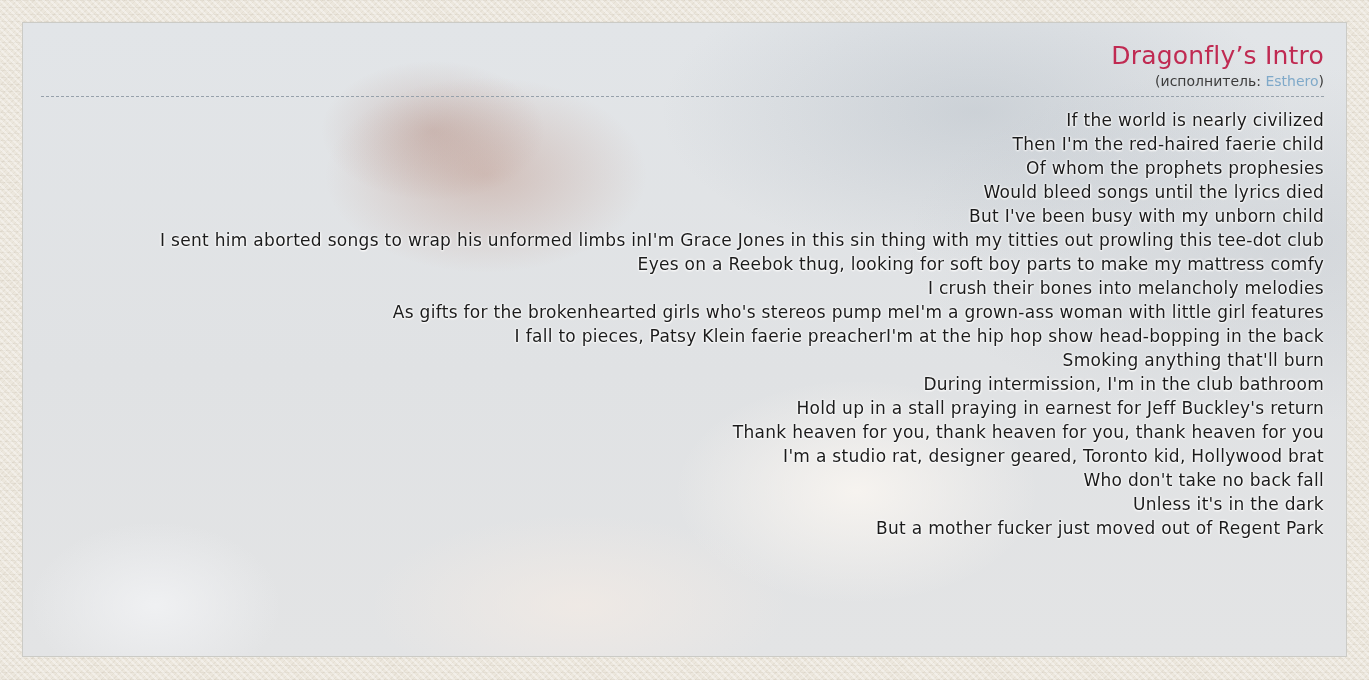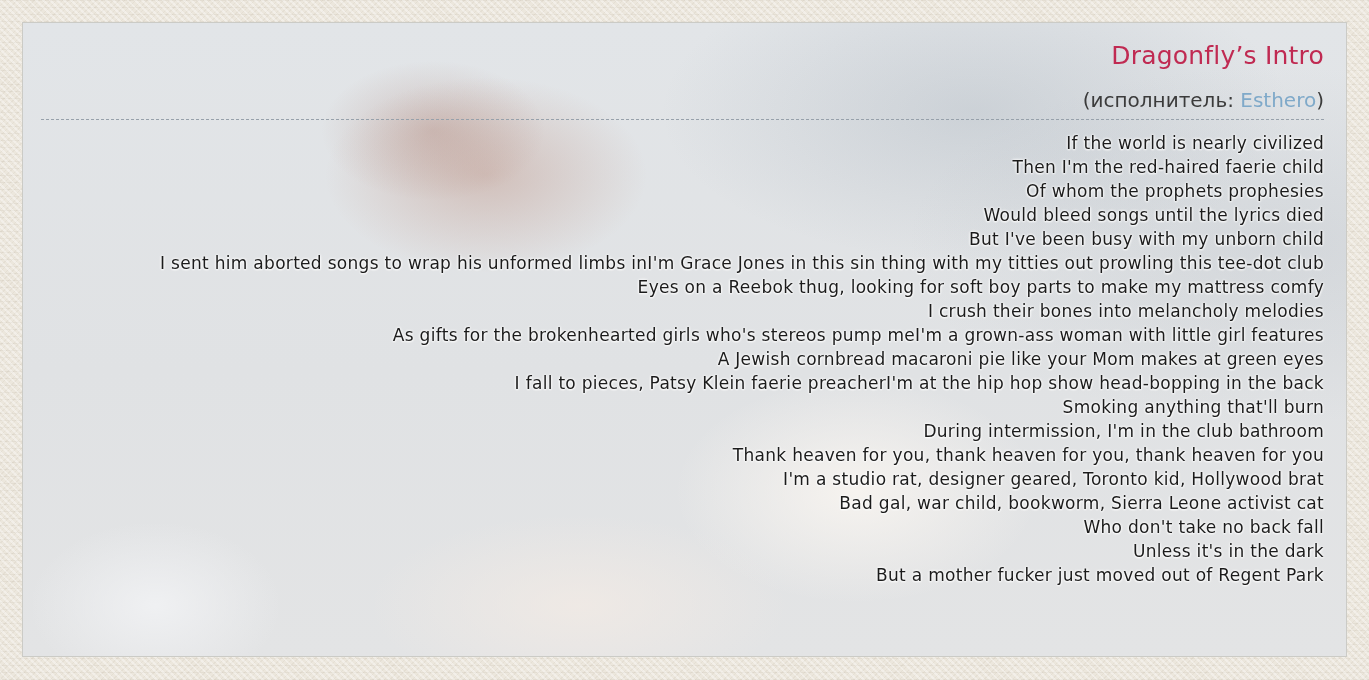--- a/index.html
+++ b/index.html
@@ -35,23 +35,23 @@
     text-align: right;
   }
   .page-title {
     font-size: 25px;
     font-weight: 400;
     color: #c02a52;
     letter-spacing: 0.2px;
     line-height: 1.1;
   }
   .artist-line {
-    font-size: 20px;
+    font-size: 14px;
     color: #3b3b3b;
-    margin-top: 18px;
+    margin-top: 3px;
     padding-bottom: 7px;
     border-bottom: 1px dashed #97a1ab;
   }
   .artist-link {
     color: #7fa9c9;
     text-decoration: none;
     cursor: pointer;
   }
   .lyrics {
     margin-top: 11px;
@@ -76,24 +76,23 @@
   <div class="lyrics">
     <div class="lyric-line">If the world is nearly civilized</div>
     <div class="lyric-line">Then I'm the red-haired faerie child</div>
     <div class="lyric-line">Of whom the prophets prophesies</div>
     <div class="lyric-line">Would bleed songs until the lyrics died</div>
     <div class="lyric-line">But I've been busy with my unborn child</div>
     <div class="lyric-line">I sent him aborted songs to wrap his unformed limbs inI'm Grace Jones in this sin thing with my titties out prowling this tee-dot club</div>
     <div class="lyric-line">Eyes on a Reebok thug, looking for soft boy parts to make my mattress comfy</div>
     <div class="lyric-line">I crush their bones into melancholy melodies</div>
     <div class="lyric-line">As gifts for the brokenhearted girls who's stereos pump meI'm a grown-ass woman with little girl features</div>
-    <div class="lyric-line">A Jewish cornbread macaroni pie like your Mom makes at green eyes</div>
     <div class="lyric-line">I fall to pieces, Patsy Klein faerie preacherI'm at the hip hop show head-bopping in the back</div>
     <div class="lyric-line">Smoking anything that'll burn</div>
     <div class="lyric-line">During intermission, I'm in the club bathroom</div>
+    <div class="lyric-line">Hold up in a stall praying in earnest for Jeff Buckley's return</div>
     <div class="lyric-line">Thank heaven for you, thank heaven for you, thank heaven for you</div>
     <div class="lyric-line">I'm a studio rat, designer geared, Toronto kid, Hollywood brat</div>
-    <div class="lyric-line">Bad gal, war child, bookworm, Sierra Leone activist cat</div>
     <div class="lyric-line">Who don't take no back fall</div>
     <div class="lyric-line">Unless it's in the dark</div>
     <div class="lyric-line">But a mother fucker just moved out of Regent Park</div>
   </div>
 </div>
 
 </body></html>

